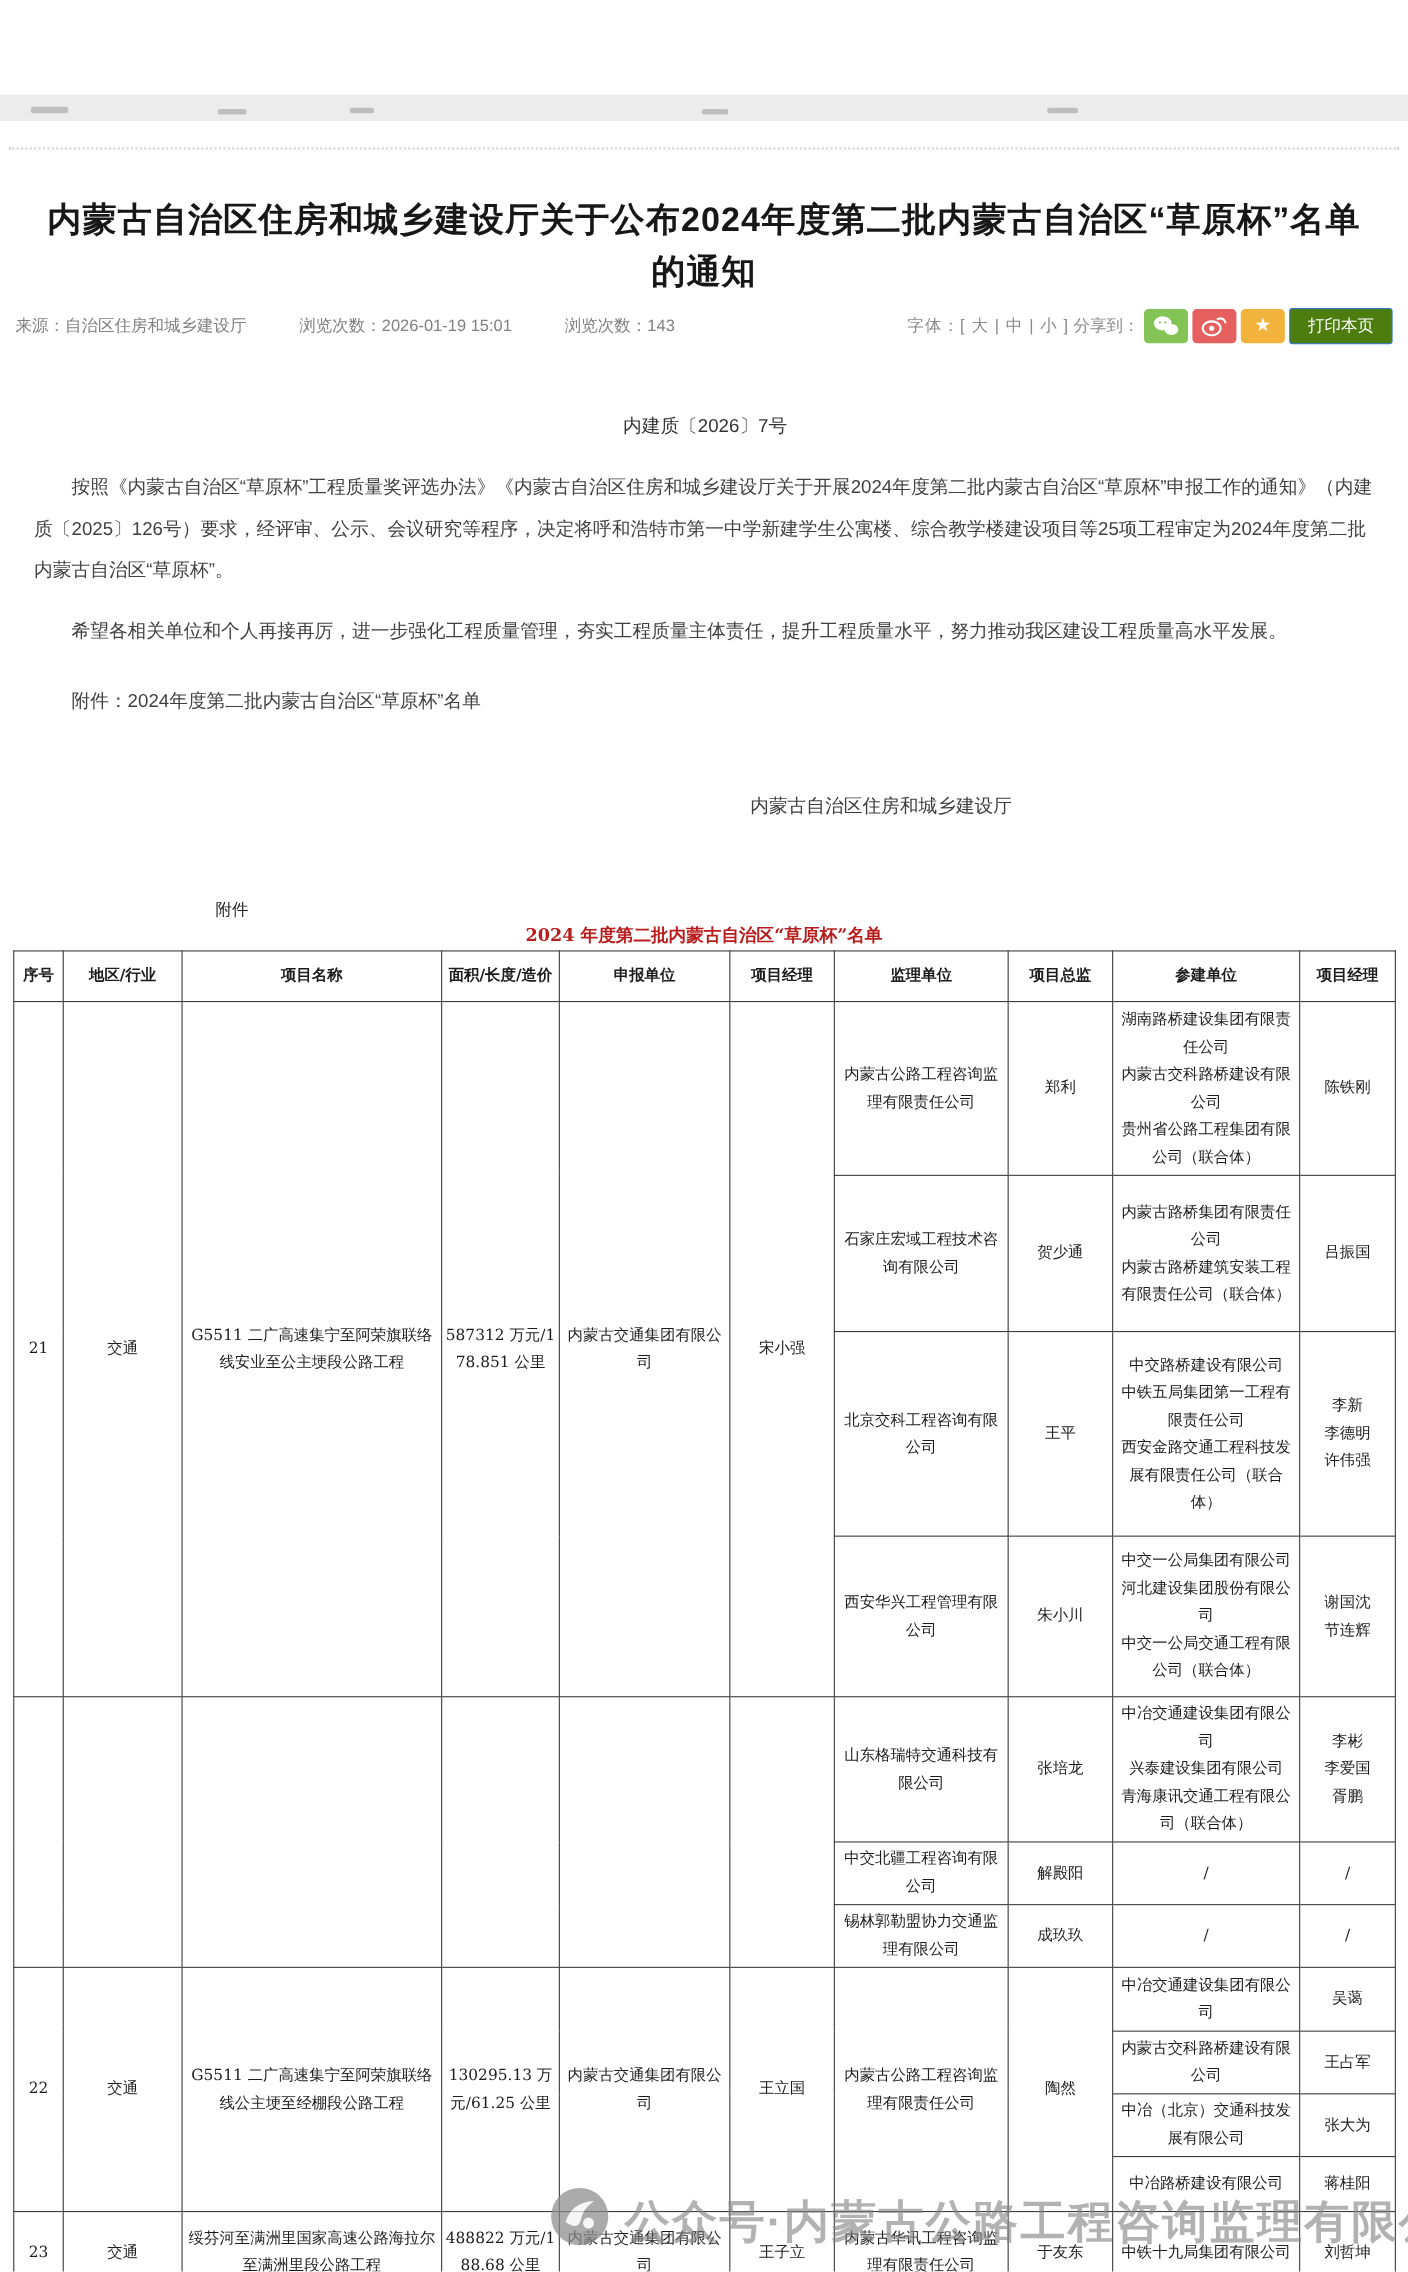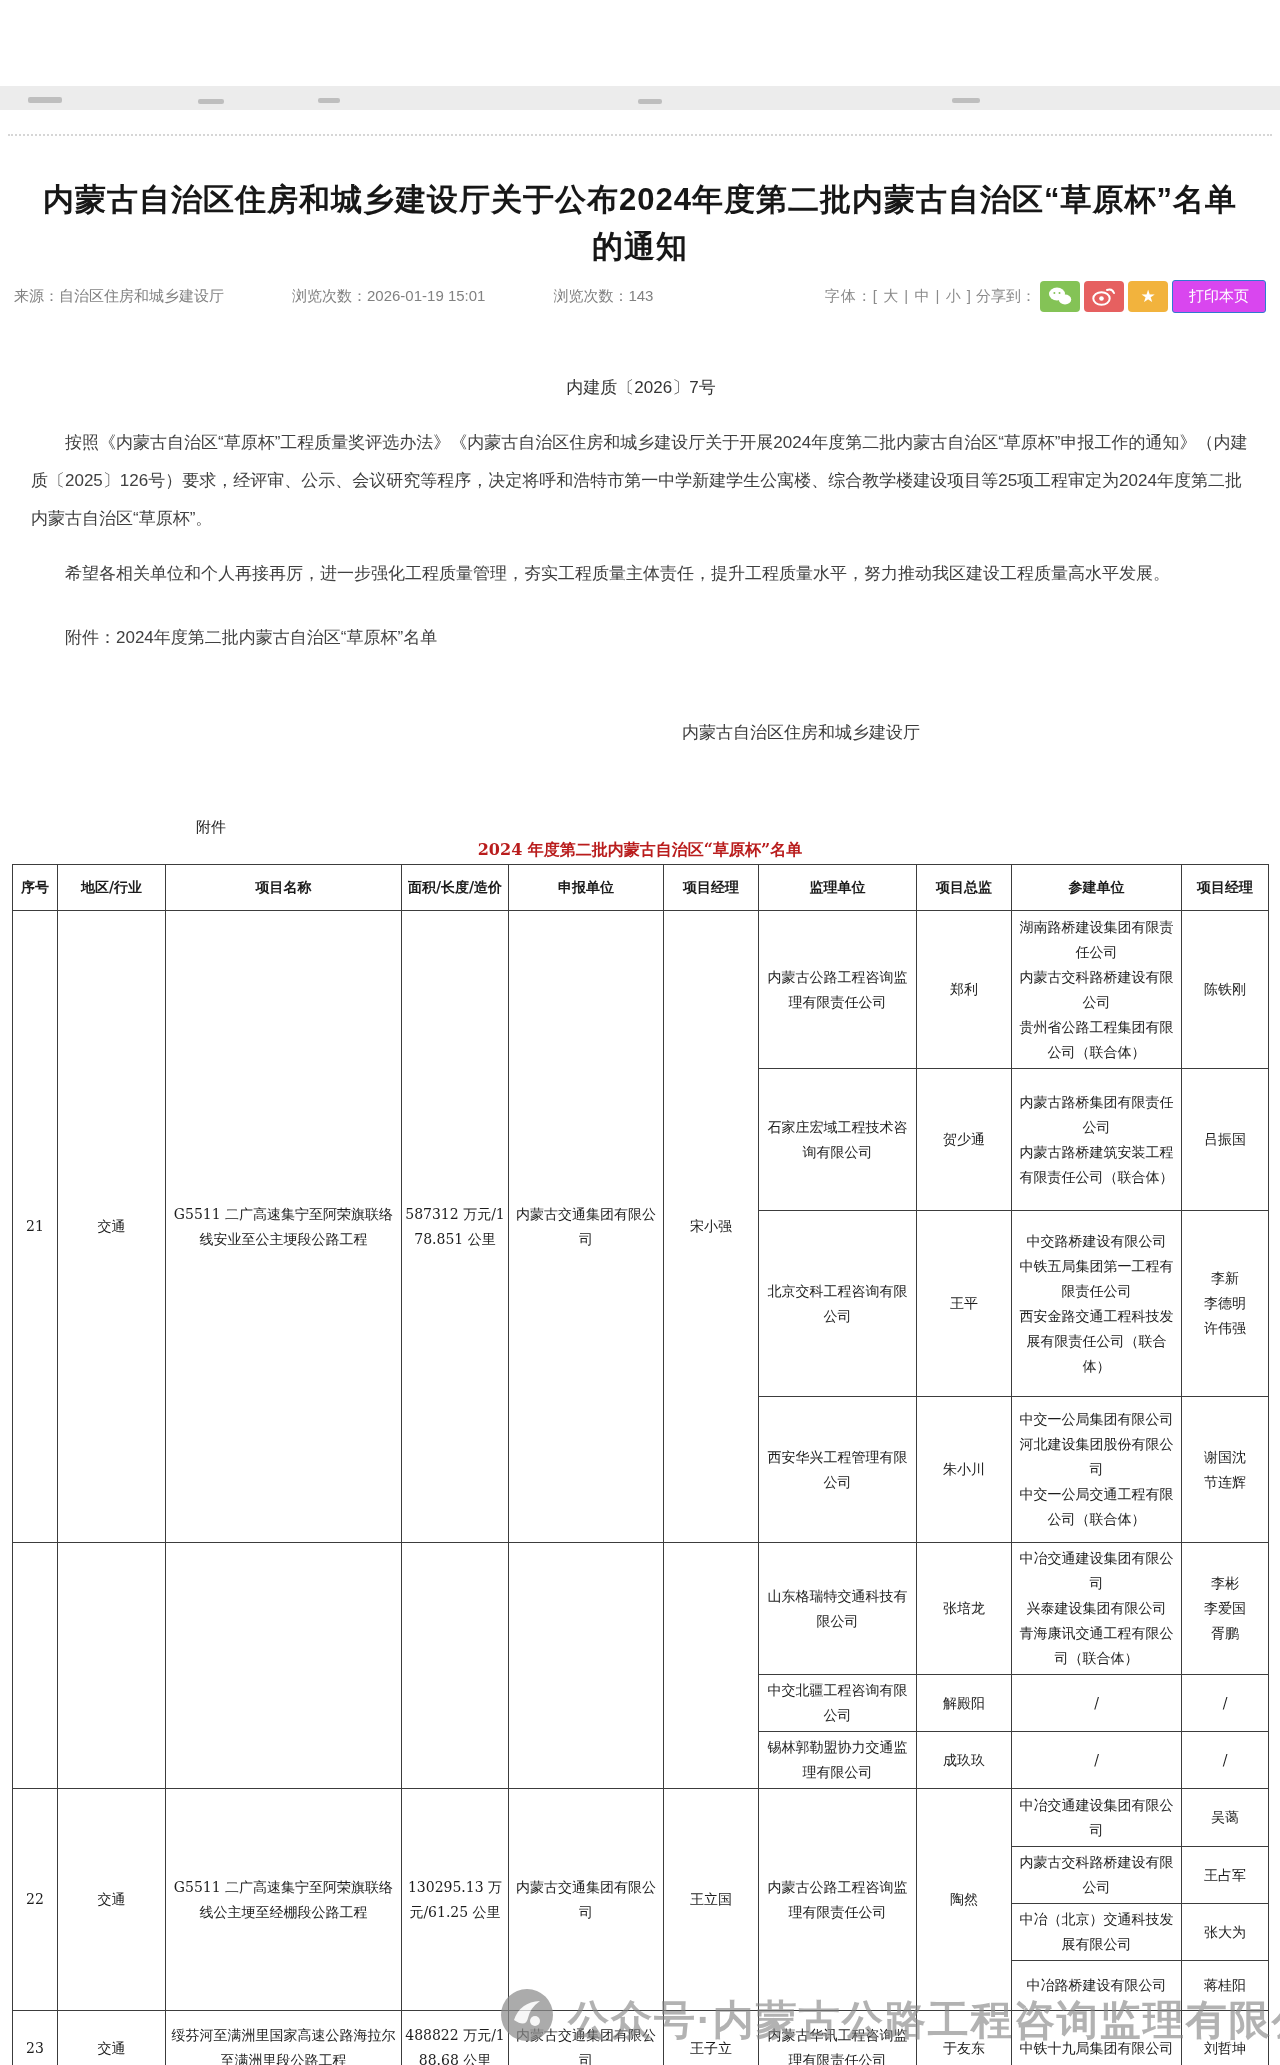--- a/index.html
+++ b/index.html
@@ -15,30 +15,30 @@
   .dotted-sep{position:absolute;top:134px;left:8px;width:1264px;border-top:2px dotted #d6d6d6;}
 
   
   .page-title{position:absolute;top:176px;left:0;width:1280px;text-align:center;
     font-weight:700;font-size:31px;line-height:47px;color:#171717;letter-spacing:1px;}
 
   
   .meta{position:absolute;top:276px;left:14px;width:1252px;height:40px;
     display:flex;align-items:center;justify-content:space-between;
     font-size:15px;color:#818181;}
-  .meta-left{display:flex;align-items:center;gap:68px;}
+  .meta-left{display:flex;align-items:center;gap:48px;}
   .meta-right{display:flex;align-items:center;gap:4px;}
   .meta-item{white-space:nowrap;}
   .font-sizer{color:#8a8a8a;white-space:nowrap;letter-spacing:1px;}
   .font-sizer span{cursor:pointer;}
   .share-icon{width:40px;height:31px;border-radius:4px;display:flex;align-items:center;justify-content:center;}
   .icon-wechat{background:#84c356;}
   .icon-weibo{background:#e66060;}
   .icon-star{background:#f2b33d;color:#fff;font-size:17px;font-family:"DejaVu Sans",sans-serif;}
-  .print-btn{background:#d946ef;border:1px solid #2f7ad0;border-radius:3px;color:#fff;
+  .print-btn{background:#4d7c0f;border:1px solid #2f7ad0;border-radius:3px;color:#fff;
     font-size:15px;padding:6px 16px;white-space:nowrap;cursor:pointer;}
 
   
   .letter{position:absolute;top:352px;left:14px;width:1254px;font-size:17px;line-height:38px;color:#404040;}
   .doc-number{text-align:center;margin:0 0 18px 0;color:#333;}
   .letter p{margin:17px;}
   .indent{text-indent:2em;}
   .gap-top{margin-top:10px !important;}
   .attach-line{margin-top:26px !important;}
   .signature{margin-top:56px !important;text-align:right;padding-right:348px;line-height:40px;color:#3c3c3c;}

